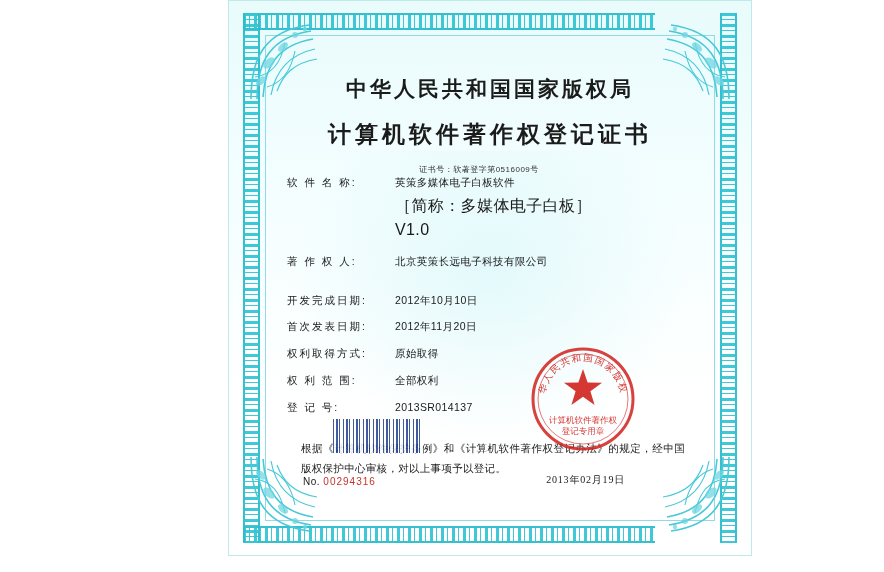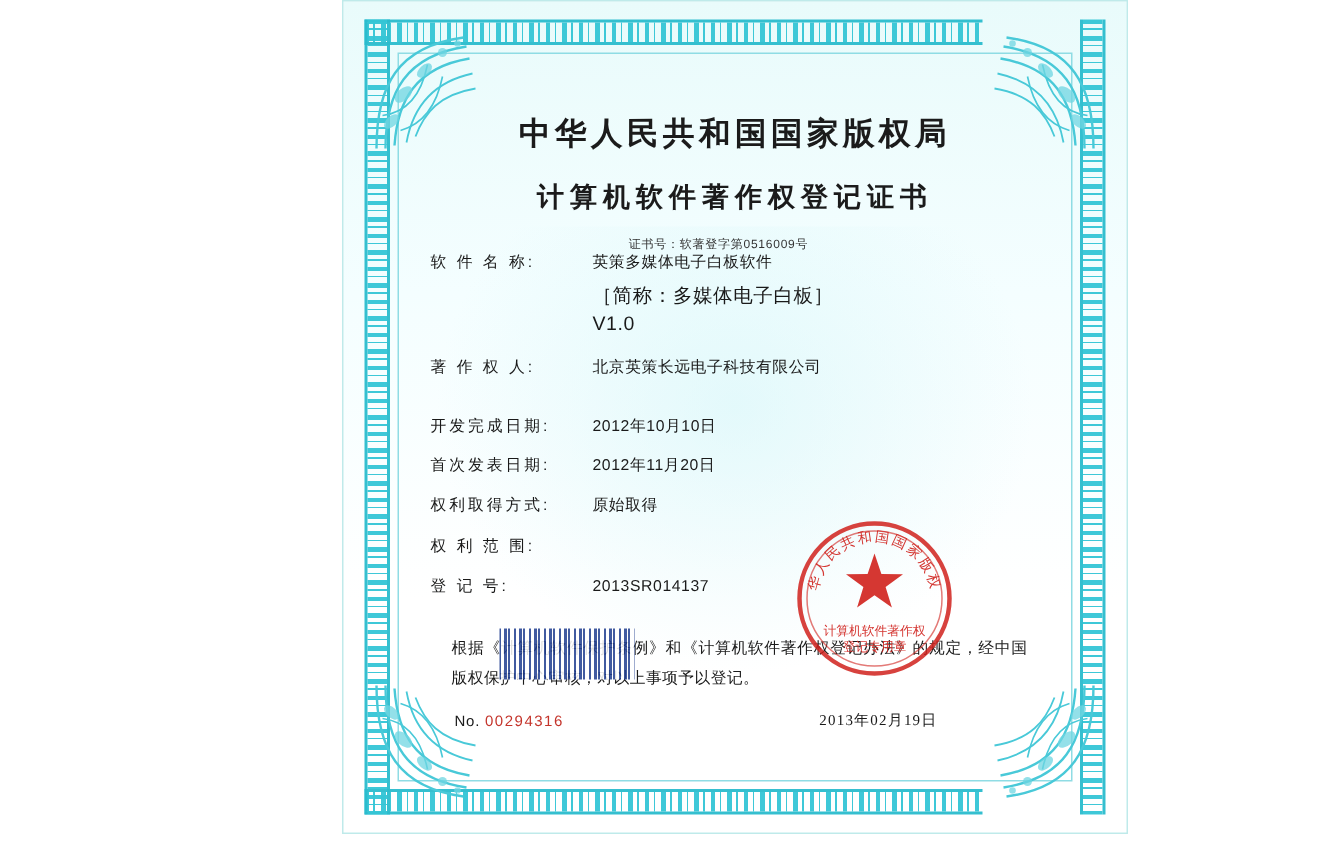--- a/index.html
+++ b/index.html
@@ -123,21 +123,21 @@
     letter-spacing: 3px;
     white-space: nowrap;
   }
   .title-main {
     margin-top: 28px;
     font-size: 21px;
     font-weight: 700;
   }
   .title-sub {
     margin-top: 16px;
-    font-size: 18px;
+    font-size: 23px;
     font-weight: 700;
     letter-spacing: 4px;
   }
 
   .cert-number {
     margin-top: 14px;
     text-align: center;
     padding-right: 22px;
     font-size: 8px;
     color: #333;
@@ -161,21 +161,21 @@
     flex: 0 0 108px;
     letter-spacing: 2px;
     white-space: nowrap;
   }
   .field-value {
     flex: 1 1 auto;
     letter-spacing: 0.4px;
   }
   .value-extra {
     padding-left: 108px;
-    font-size: 13px;
+    font-size: 16px;
     color: #1a1a1a;
     line-height: 1.5;
     letter-spacing: 0.4px;
   }
   .gap-row { height: 12px; }
 
   .statement {
     margin-top: 24px;
     padding: 0 18px 0 24px;
     font-size: 10.5px;
@@ -367,20 +367,21 @@
           <div class="field-value">2012年11月20日</div>
         </div>
 
         <div class="field-row">
           <div class="field-label">权利取得方式:</div>
           <div class="field-value">原始取得</div>
         </div>
 
         <div class="field-row">
           <div class="field-label">权 利 范 围:</div>
+          <div class="field-value">全部权利</div>
         </div>
 
         <div class="field-row">
           <div class="field-label">登 记 号:</div>
           <div class="field-value">2013SR014137</div>
         </div>
 
       </div>
 
       <div class="statement">根据《计算机软件保护条例》和《计算机软件著作权登记办法》的规定，经中国版权保护中心审核，对以上事项予以登记。</div>

